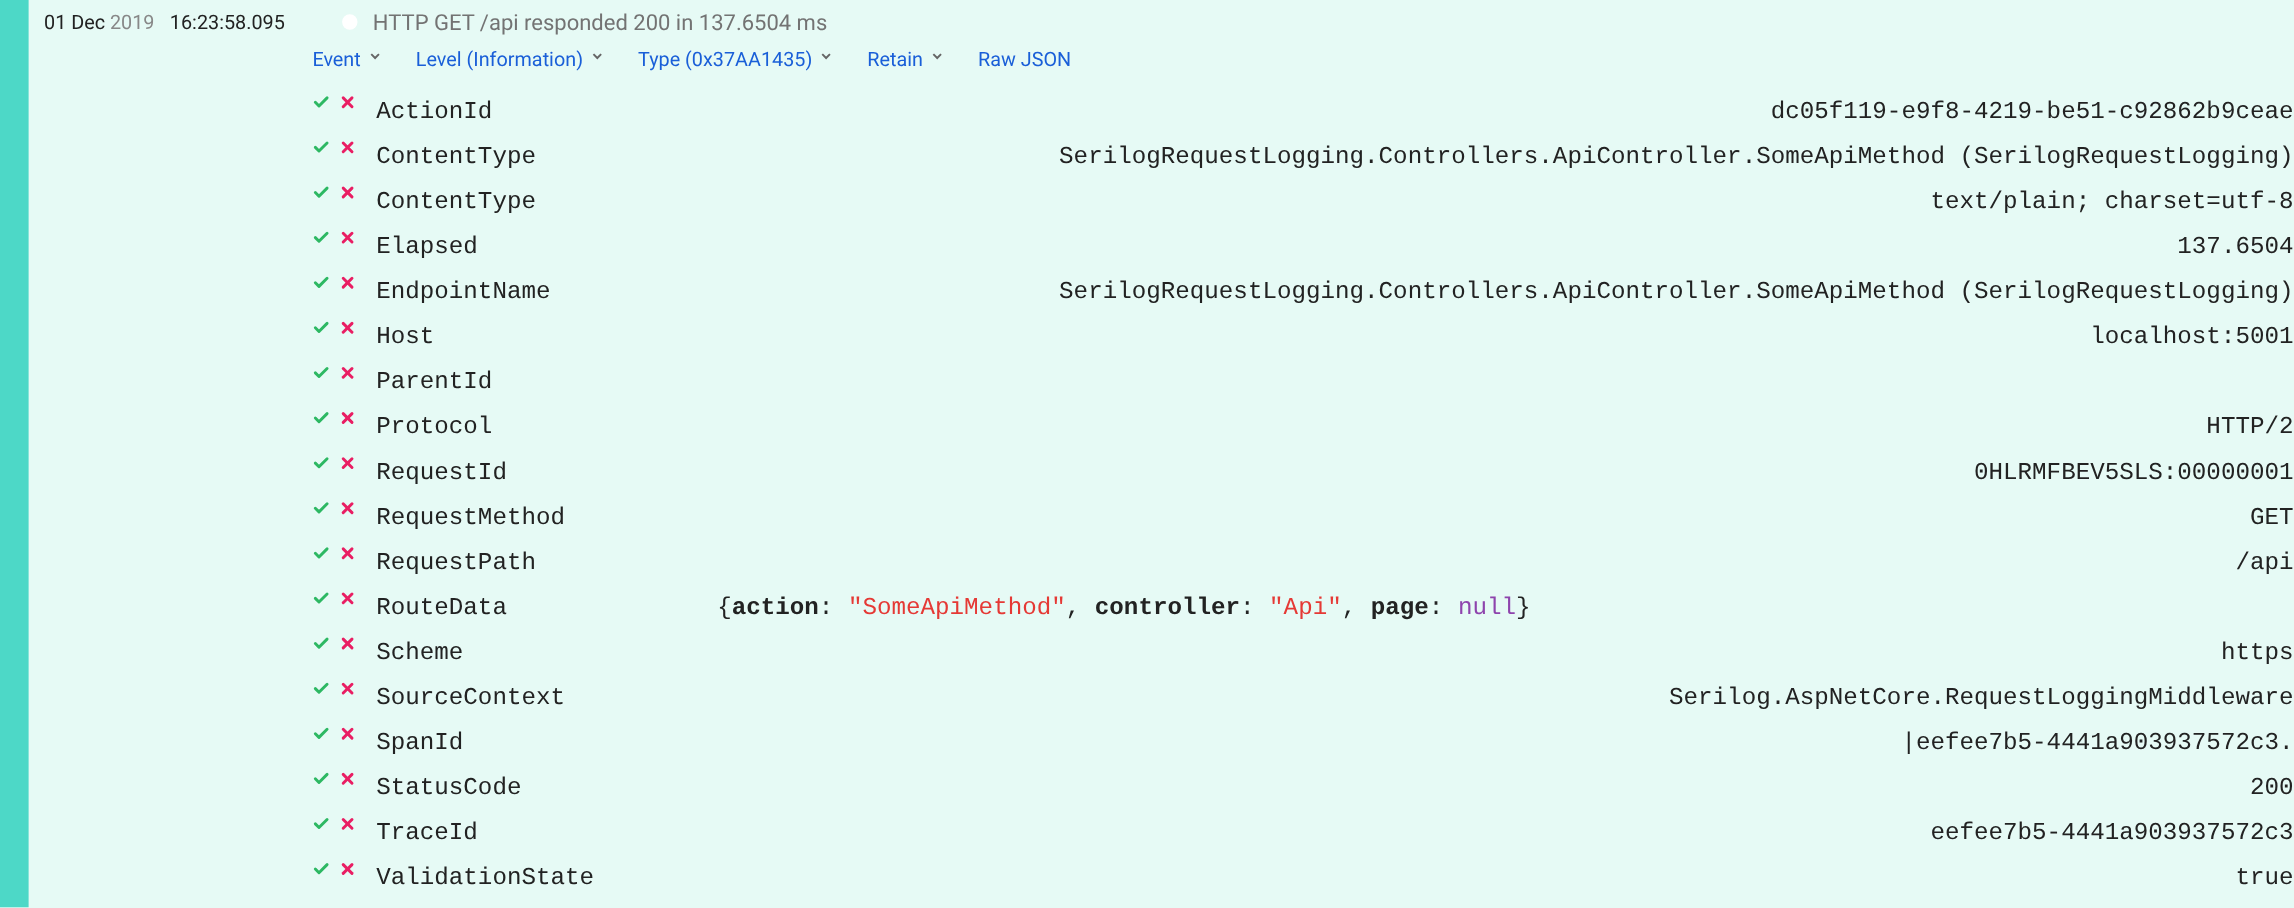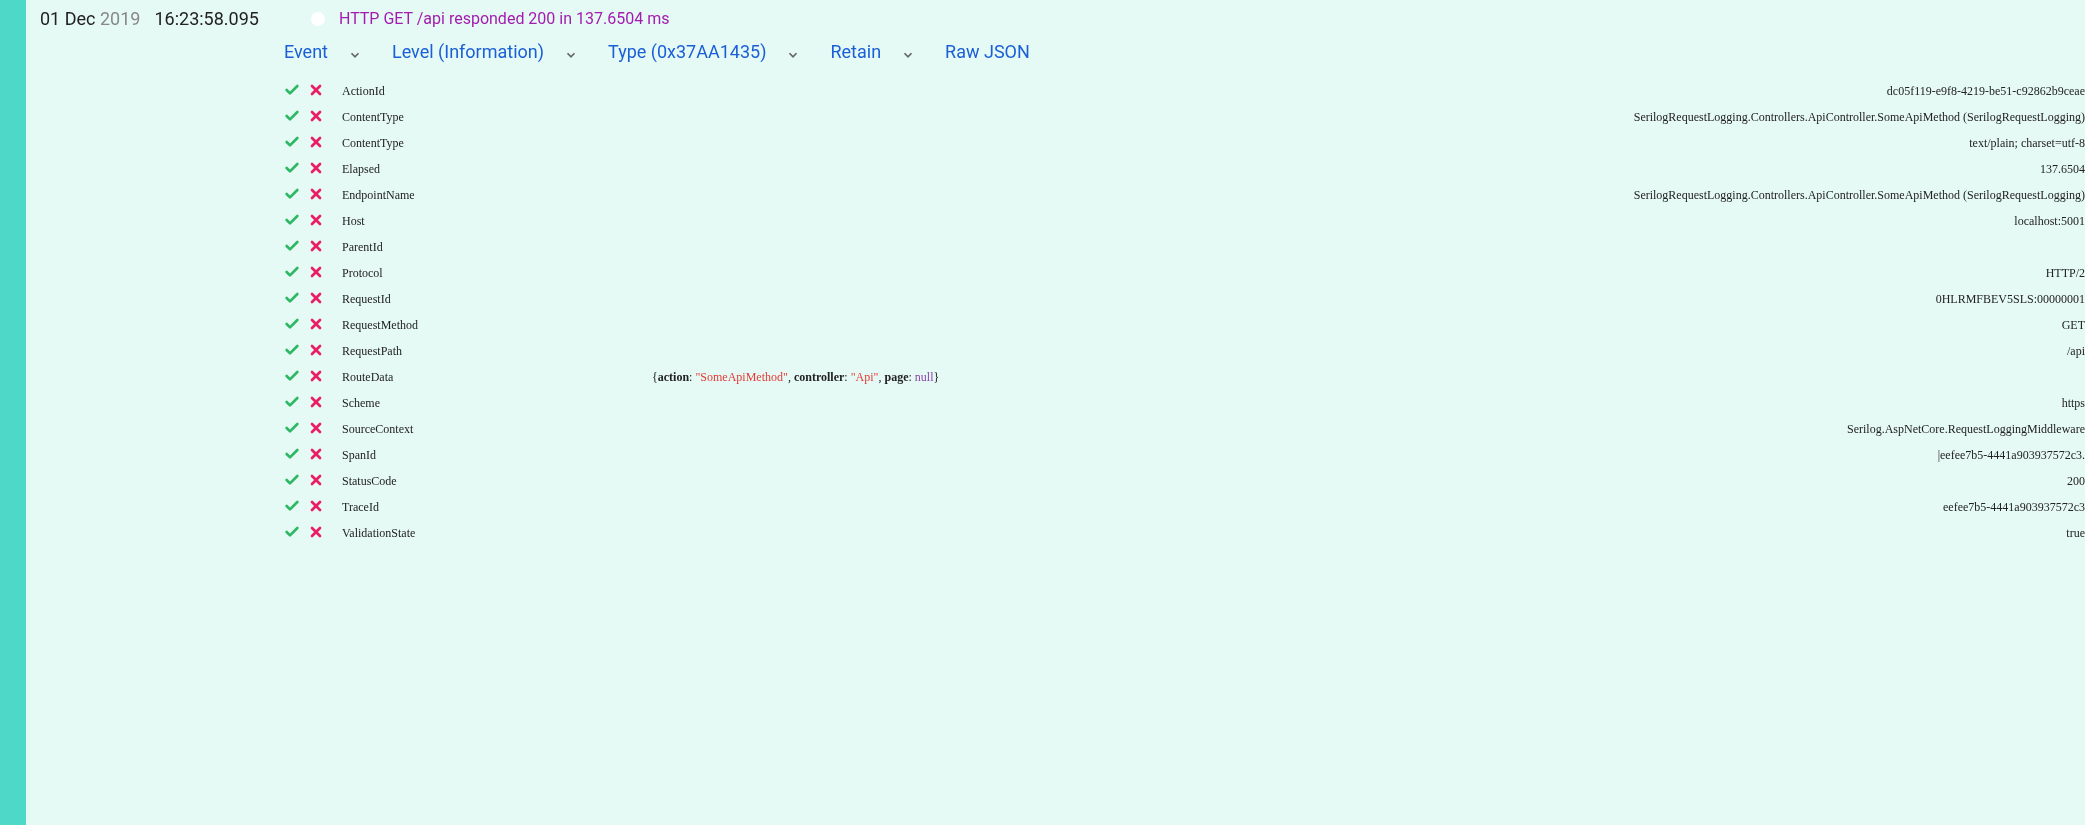--- a/index.html
+++ b/index.html
@@ -48,55 +48,55 @@
     .level-dot {
       width: 14px;
       height: 14px;
       border-radius: 50%;
       background: #fff;
       display: inline-block;
       flex-shrink: 0;
       margin-left: 6px;
     }
     .message {
-      color: #a21caf;
-      font-size: 16px;
+      color: #737373;
+      font-size: 20px;
     }
     .toolbar {
       display: flex;
       gap: 30px;
       margin-left: 244px;
       margin-bottom: 16px;
       align-items: center;
     }
     .toolbar-item {
       color: #1a5fd8;
       font-size: 18px;
       display: flex;
-      align-items: flex-end;
-      gap: 20px;
+      align-items: flex-start;
+      gap: 6px;
       cursor: pointer;
     }
     .chevron-down {
       display: inline-block;
     }
     .chevron-down svg {
       width: 14px;
       height: 14px;
       display: block;
     }
     .properties {
       margin-left: 244px;
     }
     .prop-row {
       display: flex;
       align-items: flex-start;
       padding: 4px 0;
-      font-family: Liberation Serif, serif;
-      font-size: 12px;
+      font-family: Liberation Mono, monospace;
+      font-size: 22px;
       line-height: 1.5;
     }
     .prop-actions {
       display: flex;
       gap: 8px;
       width: 58px;
       flex-shrink: 0;
       align-items: center;
     }
     .action-check {

